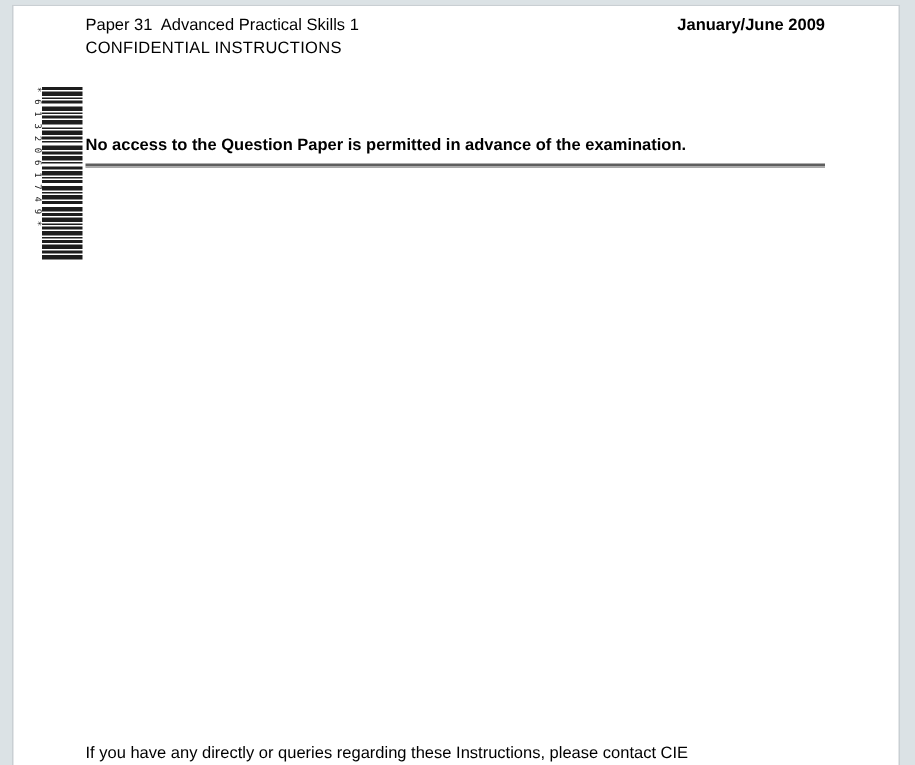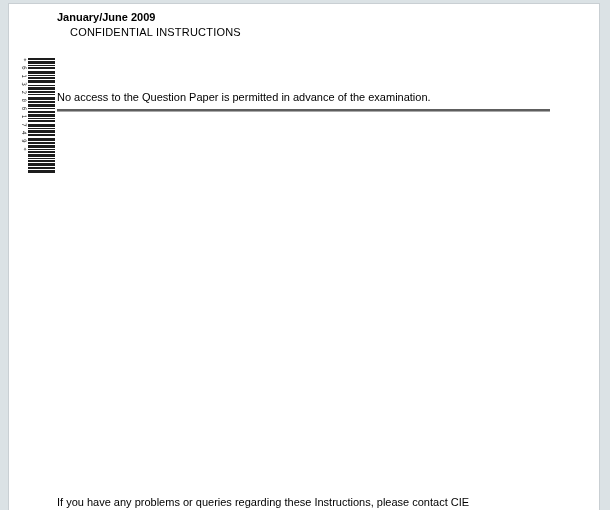--- a/index.html
+++ b/index.html
@@ -34,21 +34,20 @@
   }
   .paper-line { white-space: pre; }
   .session { font-weight: bold; white-space: pre; }
   .subtitle {
     position: absolute;
     left: 48px;
     top: 22px;
     font-size: 11px;
     line-height: 13px;
     letter-spacing: 0.2px;
-    margin-left: 13px;
   }
   .barcode-bars {
     position: absolute;
     left: 19px;
     top: 54px;
     width: 27px;
   }
   .bar { background: #1d1d1d; width: 27px; }
   .barcode-number {
     position: absolute;
@@ -74,21 +73,21 @@
     font-weight: bold;
     text-align: justify;
   }
   .notice-2 {
     position: absolute;
     left: 48px;
     top: 87px;
     width: 493px;
     font-size: 11px;
     line-height: 13px;
-    font-weight: normal;
+    font-weight: bold;
   }
   .rule {
     position: absolute;
     left: 48px;
     top: 105px;
     width: 493px;
     height: 0;
     border-top: 2px solid #5e5e5e;
     border-bottom: 1px solid #a9a9a9;
   }
@@ -101,20 +100,21 @@
     line-height: 13px;
   }
 </style>
 </head>
 <body>
 
 <div id="screen">
   <div class="page">
 
     <div class="hdr-row">
+      <span class="paper-line">Paper 31  Advanced Practical Skills 1</span>
       <span class="session">January/June 2009</span>
     </div>
 
     <div class="subtitle">CONFIDENTIAL INSTRUCTIONS</div>
 
     <div class="barcode-bars">
         <div class="bar" style="height: 2px; margin-bottom: 1px; background: rgb(29, 29, 29);"></div>
         <div class="bar" style="height: 3px; margin-bottom: 1px; background: rgb(29, 29, 29);"></div>
         <div class="bar" style="height: 1px; margin-bottom: 1px; background: rgb(29, 29, 29);"></div>
         <div class="bar" style="height: 2px; margin-bottom: 2px; background: rgb(29, 29, 29);"></div>
@@ -151,16 +151,16 @@
         <div class="bar" style="height: 3px; margin-bottom: 1px; background: rgb(29, 29, 29);"></div>
       </div>
 
     <div class="barcode-number">*6132061749*</div>
 
 
     <div class="notice-2">No access to the Question Paper is permitted in advance of the examination.</div>
 
     <div class="rule"></div>
 
-    <div class="footer-note">If you have any problems or queries regarding these Instructions, please contact CIE</div>
+    <div class="footer-note">If you have any directly or queries regarding these Instructions, please contact CIE</div>
 
   </div>
 </div>
 
 </body></html>

